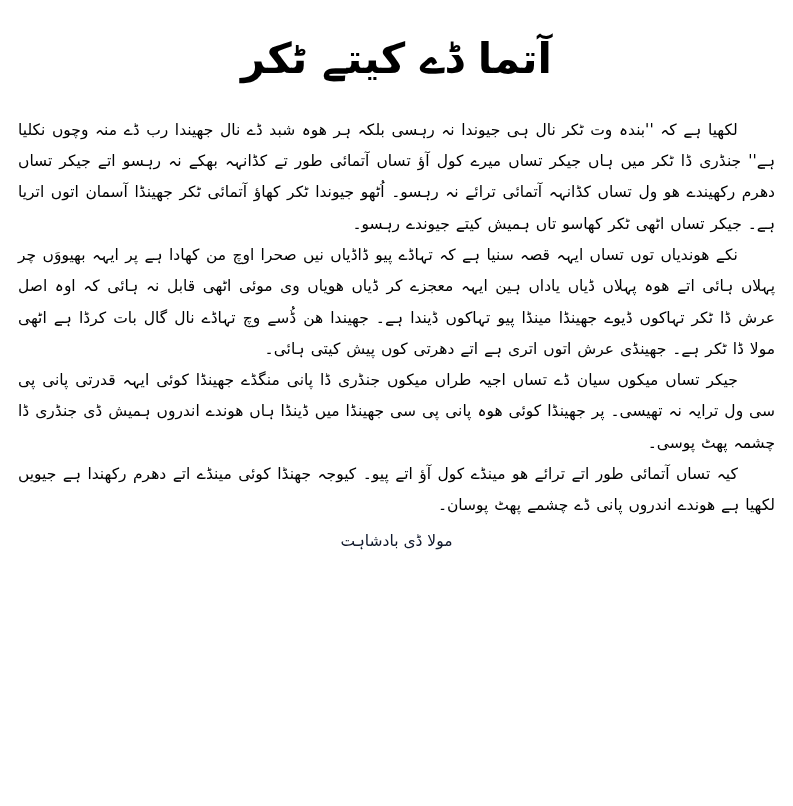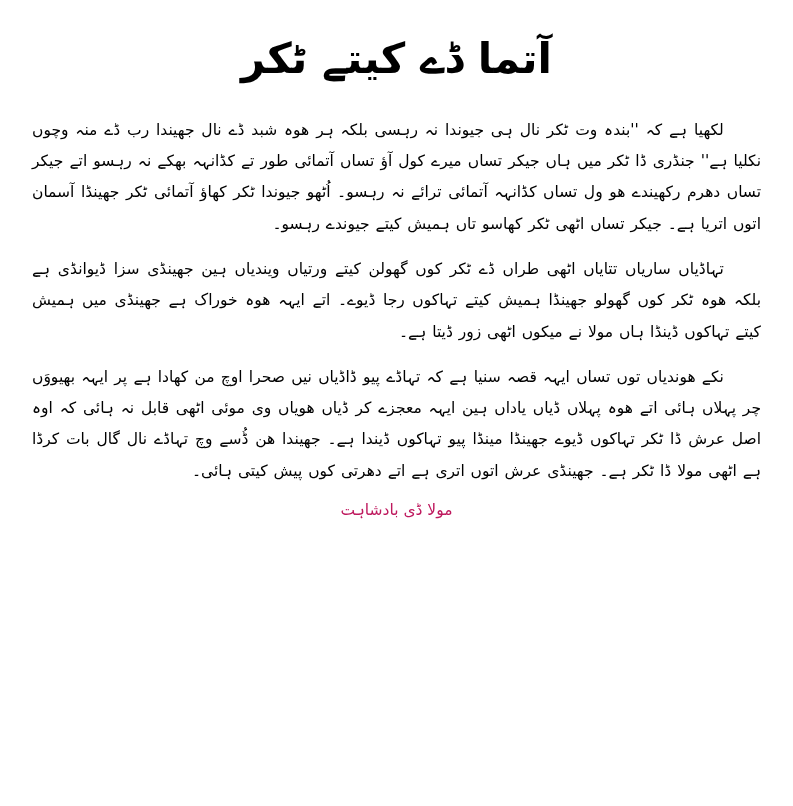--- a/index.html
+++ b/index.html
@@ -21,56 +21,57 @@
   }
   .title {
     text-align: center;
     font-size: 42px;
     font-weight: bold;
     letter-spacing: 1px;
     margin: 16px 0 26px 0;
     line-height: 1.4;
   }
   .body-text p {
-    margin: 14px;
+    margin: 0;
     padding: 0;
     font-size: 15.5px;
     line-height: 2.02;
     text-align: justify;
     text-align-last: right;
     text-indent: 2.4em;
     word-spacing: 1px;
   }
   .footer {
     margin-top: 10px;
     display: flex;
     direction: rtl;
     justify-content: center;
     align-items: baseline;
     gap: 64px;
     font-size: 15.5px;
   }
   .footer .nav-instruction,
   .footer .next-page-link {
     cursor: pointer;
-    color: #be185d;
+    color: #0f172a;
     text-decoration: none;
     white-space: nowrap;
   }
 </style>
 </head>
 <body>
 
 <div class="page">
 
   <h1 class="title">آتما ڈے کیتے ٹکر</h1>
 
   <div class="body-text">
     <p>لکھیا ہے کہ ''بندہ وت ٹکر نال ہی جیوندا نہ رہسی بلکہ ہر ھوہ شبد ڈے نال جھیندا رب ڈے منہ وچوں نکلیا ہے'' جنڈری ڈا ٹکر میں ہاں جیکر تساں میرے کول آؤ تساں آتمائی طور تے کڈانہہ بھکے نہ رہسو اتے جیکر تساں دھرم رکھیندے ھو ول تساں کڈانہہ آتمائی ترائے نہ رہسو۔ اُٹھو جیوندا ٹکر کھاؤ آتمائی ٹکر جھینڈا آسمان اتوں اتریا ہے۔ جیکر تساں اٹھی ٹکر کھاسو تاں ہمیش کیتے جیوندے رہسو۔</p>
-    <p>تہاڈیاں ساریاں تتایاں اٹھی طراں ڈے ٹکر کوں گھولن کیتے ورتیاں ویندیاں ہین جھینڈی سزا ڈیوانڈی ہے بلکہ ھوہ ٹکر کوں گھولو جھینڈا ہمیش کیتے تہاکوں رجا ڈیوے۔ اتے ایہہ ھوہ خوراک ہے جھینڈی میں ہمیش کیتے تہاکوں ڈینڈا ہاں مولا نے میکوں اٹھی زور ڈیتا ہے۔</p>
     <p>نکے ھوندیاں توں تساں ایہہ قصہ سنیا ہے کہ تہاڈے پیو ڈاڈیاں نیں صحرا اوچ من کھادا ہے پر ایہہ بھیووَں چر پہلاں ہائی اتے ھوہ پہلاں ڈیاں یاداں ہین ایہہ معجزے کر ڈیاں ھویاں وی موئی اٹھی قابل نہ ہائی کہ اوہ اصل عرش ڈا ٹکر تہاکوں ڈیوے جھینڈا مینڈا پیو تہاکوں ڈیندا ہے۔ جھیندا ھن ڈُسے وچ تہاڈے نال گال بات کرڈا ہے اٹھی مولا ڈا ٹکر ہے۔ جھینڈی عرش اتوں اتری ہے اتے دھرتی کوں پیش کیتی ہائی۔</p>
+    <p>جیکر تساں میکوں سیان ڈے تساں اجیہ طراں میکوں جنڈری ڈا پانی منگڈے جھینڈا کوئی ایہہ قدرتی پانی پی سی ول ترایہ نہ تھیسی۔ پر جھینڈا کوئی ھوہ پانی پی سی جھینڈا میں ڈینڈا ہاں ھوندے اندروں ہمیش ڈی جنڈری ڈا چشمہ پھٹ پوسی۔</p>
+    <p>کیہ تساں آتمائی طور اتے ترائے ھو مینڈے کول آؤ اتے پیو۔ کیوجہ جھنڈا کوئی مینڈے اتے دھرم رکھندا ہے جیویں لکھیا ہے ھوندے اندروں پانی ڈے چشمے پھٹ پوسان۔</p>
   </div>
 
   <div class="footer">
     <span class="next-page-link">مولا ڈی بادشاہت</span>
   </div>
 
 </div>
 
 </body></html>

